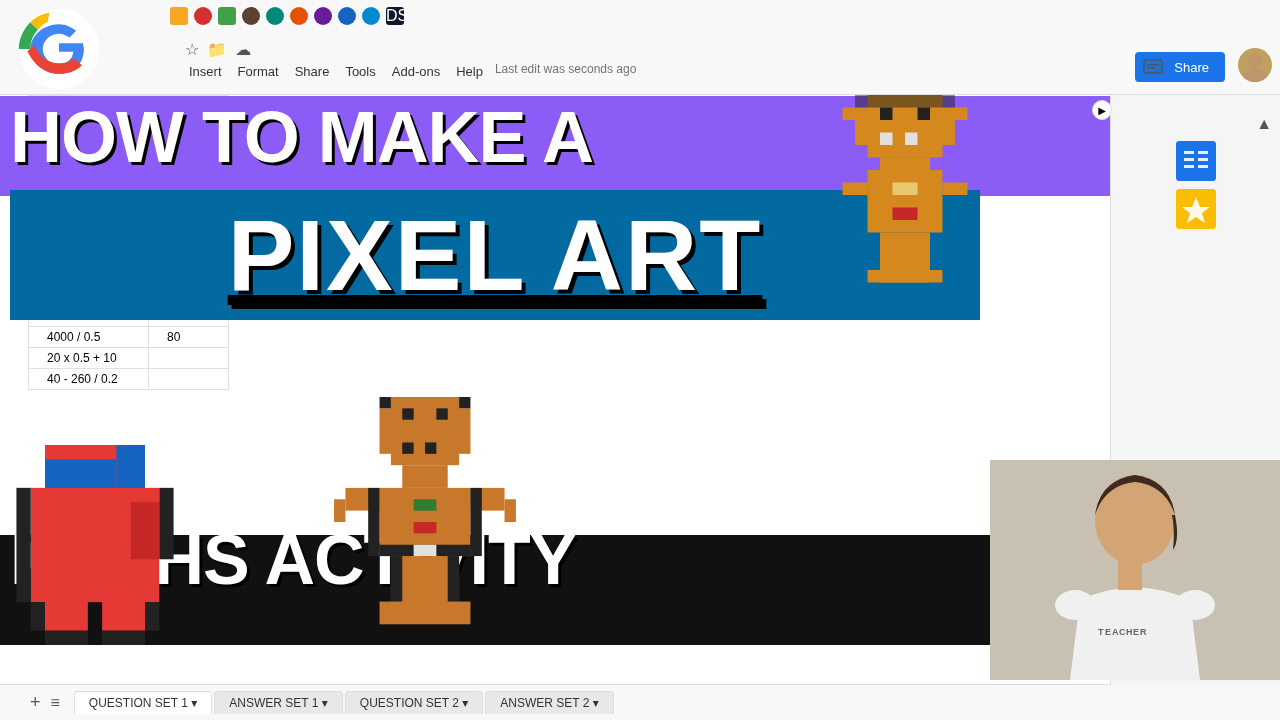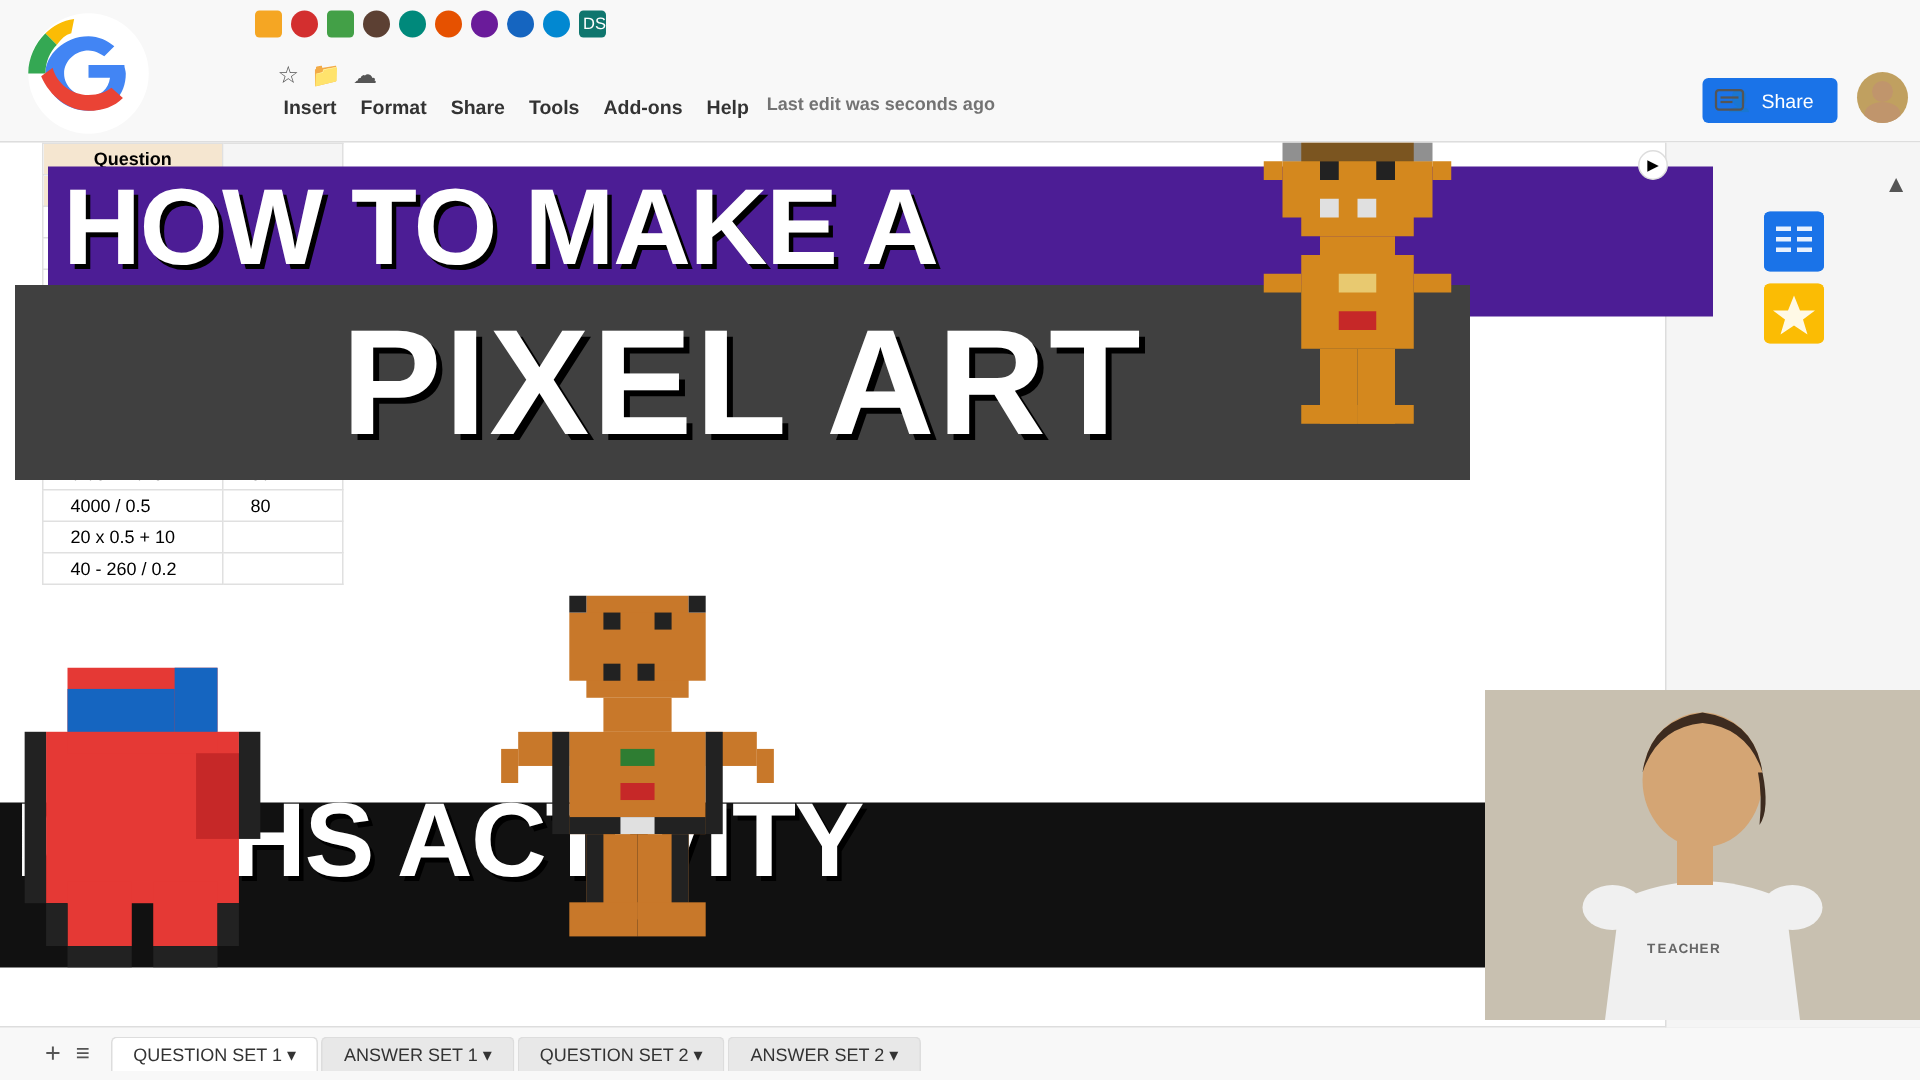--- a/index.html
+++ b/index.html
@@ -42,21 +42,20 @@
       z-index: 10;
     }
 
     
     .menu-bar {
       position: absolute;
       top: 62px; left: 185px;
       display: flex;
       gap: 8px;
       z-index: 3;
-      font-weight: bold;
     }
 
     .menu-item {
       font-size: 13px;
       color: #333;
       cursor: pointer;
       padding: 2px 4px;
     }
 
     
@@ -194,25 +193,24 @@
       position: absolute;
       top: 95px; left: 0;
       width: 1110px;
       height: 590px;
       z-index: 20;
     }
 
     
     .black-bar-top {
       position: absolute;
-      top: 16px; left: 0;
+      top: 1px; left: 0;
       width: 100%;
       height: 100px;
-      background: #4c1d95;
-      margin-left: 32px;
+      background: #8b5cf6;
     }
 
     .black-bar-bottom {
       position: absolute;
       bottom: 40px; left: 0;
       width: 100%;
       height: 110px;
       background: #111;
     }
 
@@ -230,25 +228,26 @@
       text-shadow: 3px 3px 0 #000;
       white-space: nowrap;
     }
 
     
     .blue-banner {
       position: absolute;
       top: 95px; left: 10px;
       width: 970px;
       height: 130px;
-      background: #404040;
+      background: #0369a1;
       display: flex;
       align-items: center;
       justify-content: center;
       z-index: 21;
+      text-decoration: underline;
     }
 
     .title-line2 {
       font-size: 100px;
       font-weight: 900;
       color: white;
       font-family: Arial Black, Arial, sans-serif;
       letter-spacing: 2px;
       text-transform: uppercase;
       text-shadow: 4px 4px 0 #000;
@@ -363,21 +362,21 @@
   <div class="ext-bar">
     <span style="background:#f5a623;display:inline-block;width:18px;height:18px;border-radius:3px;"></span>
     <span style="background:#d32f2f;display:inline-block;width:18px;height:18px;border-radius:50%;"></span>
     <span style="background:#43a047;display:inline-block;width:18px;height:18px;border-radius:3px;"></span>
     <span style="background:#5c4033;display:inline-block;width:18px;height:18px;border-radius:50%;"></span>
     <span style="background:#00897b;display:inline-block;width:18px;height:18px;border-radius:50%;"></span>
     <span style="background:#e65100;display:inline-block;width:18px;height:18px;border-radius:50%;"></span>
     <span style="background:#6a1b9a;display:inline-block;width:18px;height:18px;border-radius:50%;"></span>
     <span style="background:#1565c0;display:inline-block;width:18px;height:18px;border-radius:50%;"></span>
     <span style="background:#0288d1;display:inline-block;width:18px;height:18px;border-radius:50%;"></span>
-    <span style="background:#0f766e;display:inline-block;width:18px;height:18px;border-radius:3px;font-size:11px;color:white;text-align:right;line-height:18px;">DS</span>
+    <span style="background:#0f172a;display:inline-block;width:18px;height:18px;border-radius:3px;font-size:16px;color:white;text-align:left;line-height:18px;">DS</span>
   </div>
 
   <div class="toolbar-icons">
     <span style="font-size:16px;color:#555;cursor:pointer;">☆</span>
     <span style="font-size:16px;color:#555;cursor:pointer;">📁</span>
     <span style="font-size:16px;color:#555;cursor:pointer;">☁</span>
   </div>
 
   <div class="menu-bar">
     <span class="menu-item">Insert</span>

